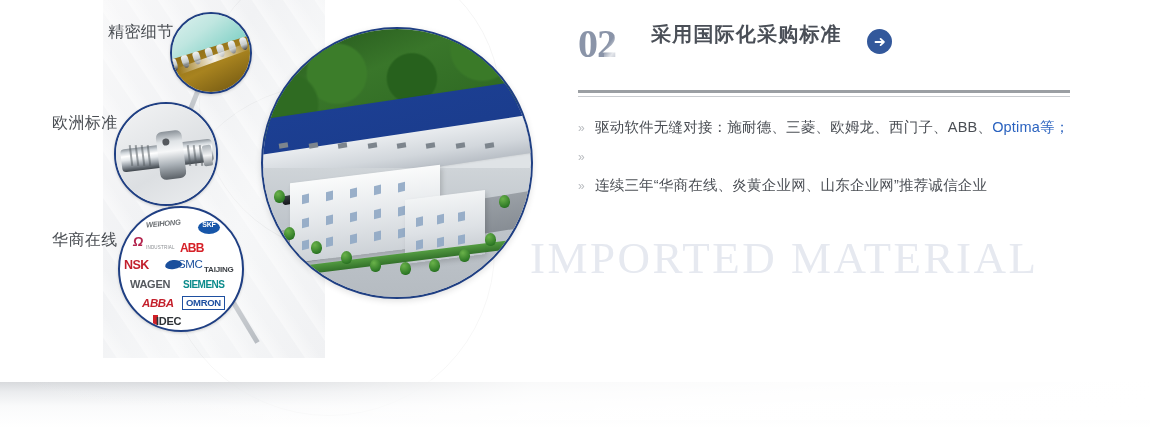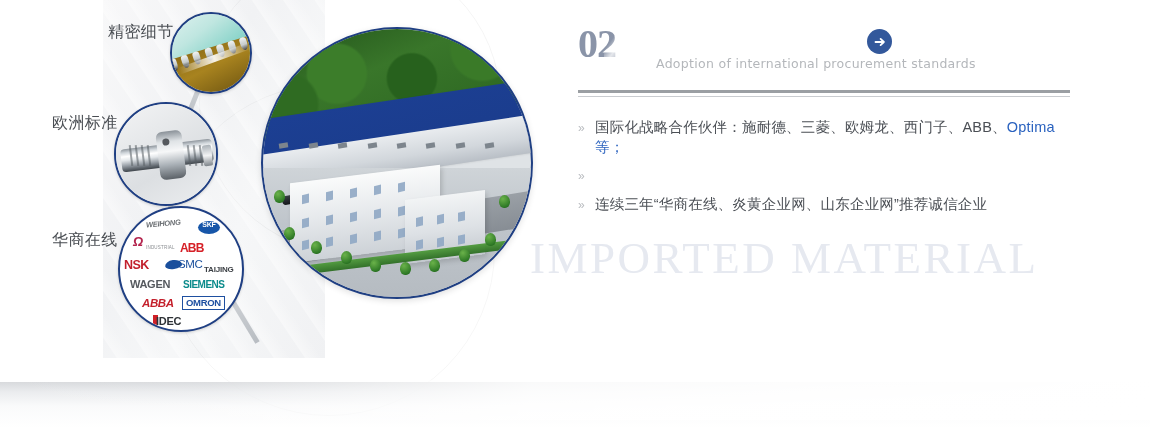--- a/index.html
+++ b/index.html
@@ -484,37 +484,37 @@
       <div class="tree" style="left:83%;top:76%"></div>
       <div class="tree" style="left:4%;top:60%"></div>
       <div class="tree" style="left:88%;top:62%"></div>
     </div>
   </div>
 
   <div class="right">
 
     <div class="head-row">
       <div class="num-02">02</div>
+      <div class="title-cn">采用国际化采购标准</div>
       <div class="arrow-badge">
         <svg width="14" height="14" viewBox="0 0 14 14" aria-hidden="true">
           <path d="M2.5 7 H10.2 M7.6 3.9 L10.9 7 L7.6 10.1" fill="none" stroke="#ffffff" stroke-width="1.8" stroke-linecap="round" stroke-linejoin="round"></path>
         </svg>
       </div>
-      <div class="title-en">Adoption of international procurement standards</div>
     </div>
 
     <div class="rule-thick"></div>
     <div class="rule-thin"></div>
 
     <div class="bullets">
 
       <div class="bullet-row">
         <span class="bullet-mark">»</span>
         <span class="bullet-text">
-          <span>国际化战略合作伙伴：施耐德、三菱、欧姆龙、西门子、ABB、</span><span class="accent">Optima等；</span>
+          <span>驱动软件无缝对接：施耐德、三菱、欧姆龙、西门子、ABB、</span><span class="accent">Optima等；</span>
         </span>
       </div>
 
       <div class="bullet-row">
         <span class="bullet-mark">»</span>
       </div>
 
       <div class="bullet-row">
         <span class="bullet-mark">»</span>
         <span class="bullet-text">

